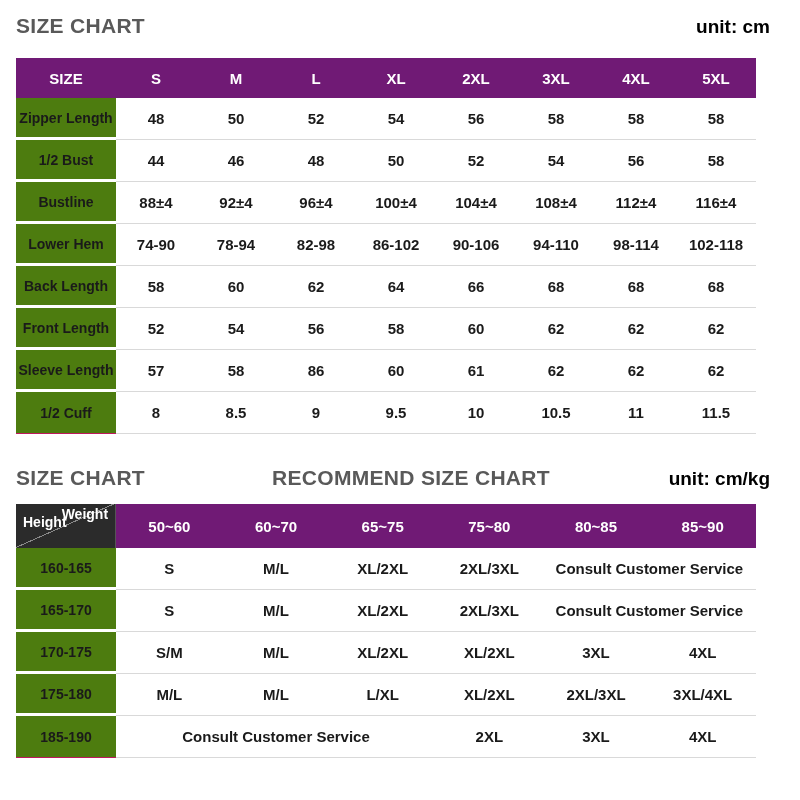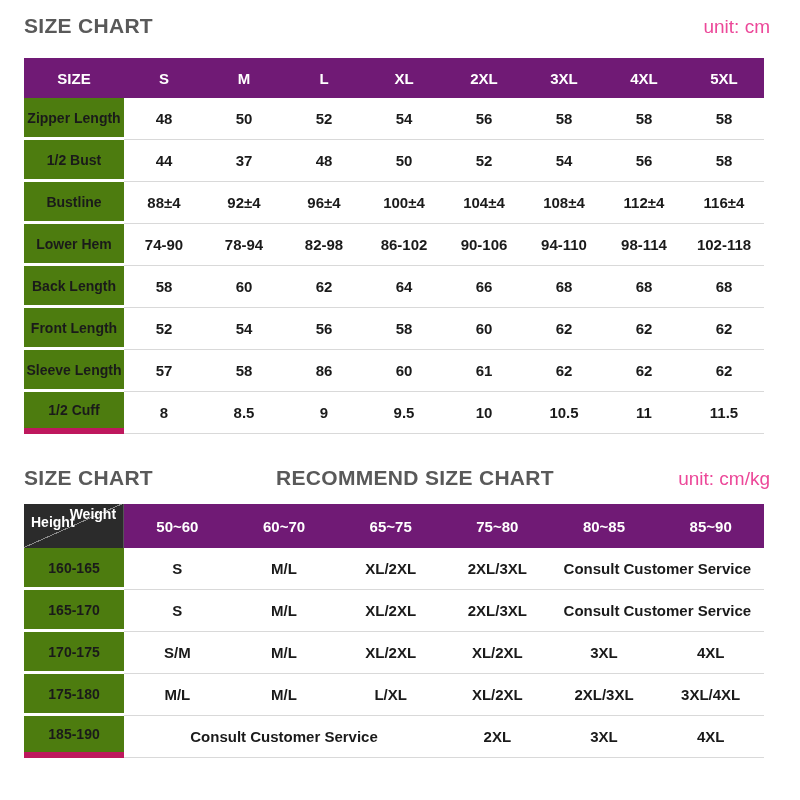--- a/index.html
+++ b/index.html
@@ -1,46 +1,46 @@
 <!DOCTYPE html>
 <html><head>
 <meta charset="utf-8">
 <style>
   * { margin:0; padding:0; box-sizing:border-box; }
   html,body { width:800px; height:800px; overflow:hidden; background:#fff;
               font-family:"Liberation Sans", sans-serif; }
-  .page { width:800px; height:660px; padding:14px 30px 0 24px; }
+  .page { width:800px; height:660px; padding:14px 30px 0 16px; }
 
   .title-row { display:flex; justify-content:space-between; align-items:baseline;
                height:28px; margin-bottom:16px; }
   .title-row.three { display:grid; grid-template-columns:1fr auto 1fr; align-items:baseline;
                      margin-top:32px; margin-bottom:10px; }
   .title-row.three .left  { justify-self:start; }
   .title-row.three .mid   { justify-self:center;margin-left:36px; }
   .title-row.three .right { justify-self:end; }
   h2.sec-title { font-size:21px; font-weight:700; color:#595959; letter-spacing:.3px; }
-  .unit { font-size:19px; font-weight:400; color:#ec4899; }
+  .unit { font-size:19px; font-weight:700; color:#000000; }
 
   table.size-table { width:740px; border-collapse:separate; border-spacing:0;
                      table-layout:fixed; }
   table.size-table th, table.size-table td { box-sizing:border-box; }
 
   
   thead th { background:#701a75; color:#ffffff; font-size:15px; font-weight:700;
              height:40px; text-align:center; vertical-align:middle; }
   #table2 thead th { height:44px; }
 
   
   tbody th.rowlabel { background:#4d7c0f; color:#1a1a1a; font-weight:700; font-size:14px;
                       height:42px; text-align:center; vertical-align:middle;
                       border-bottom:3px solid #ffffff; }
   tbody td { color:#1a1a1a; font-size:15px; font-weight:700; height:42px;
              text-align:center; vertical-align:middle;
              border-bottom:1px solid #d9d9d9; }
-  tbody tr:last-child th.rowlabel { border-bottom:6px solid #be185d; }
+  tbody tr:last-child th.rowlabel { border-bottom:1px solid #be185d; }
 
   
   th.corner2 { position:relative; border-right:1px solid #555555;
      background-image:linear-gradient(to bottom right,
         rgba(0,0,0,0) calc(50% - 1px), #8a8a8a calc(50% - 1px),
         #8a8a8a calc(50% + 0px), rgba(0,0,0,0) calc(50% + 0px));
      background-color:#2b2b2b; }
   th.corner2 .w { position:absolute; top:2px;  right:7px; font-size:14px; font-weight:700; }
   th.corner2 .h { position:absolute; bottom:18px; left:7px; font-size:14px; font-weight:700;text-align:center; }
 </style>
@@ -87,21 +87,21 @@
             <td>52</td>
             <td>54</td>
             <td>56</td>
             <td>58</td>
             <td>58</td>
             <td>58</td>
           </tr>
           <tr>
             <th class="rowlabel">1/2 Bust</th>
             <td>44</td>
-            <td>37</td>
+            <td>46</td>
             <td>48</td>
             <td>50</td>
             <td>52</td>
             <td>54</td>
             <td>56</td>
             <td>58</td>
           </tr>
           <tr>
             <th class="rowlabel">Bustline</th>
             <td>88±4</td>

